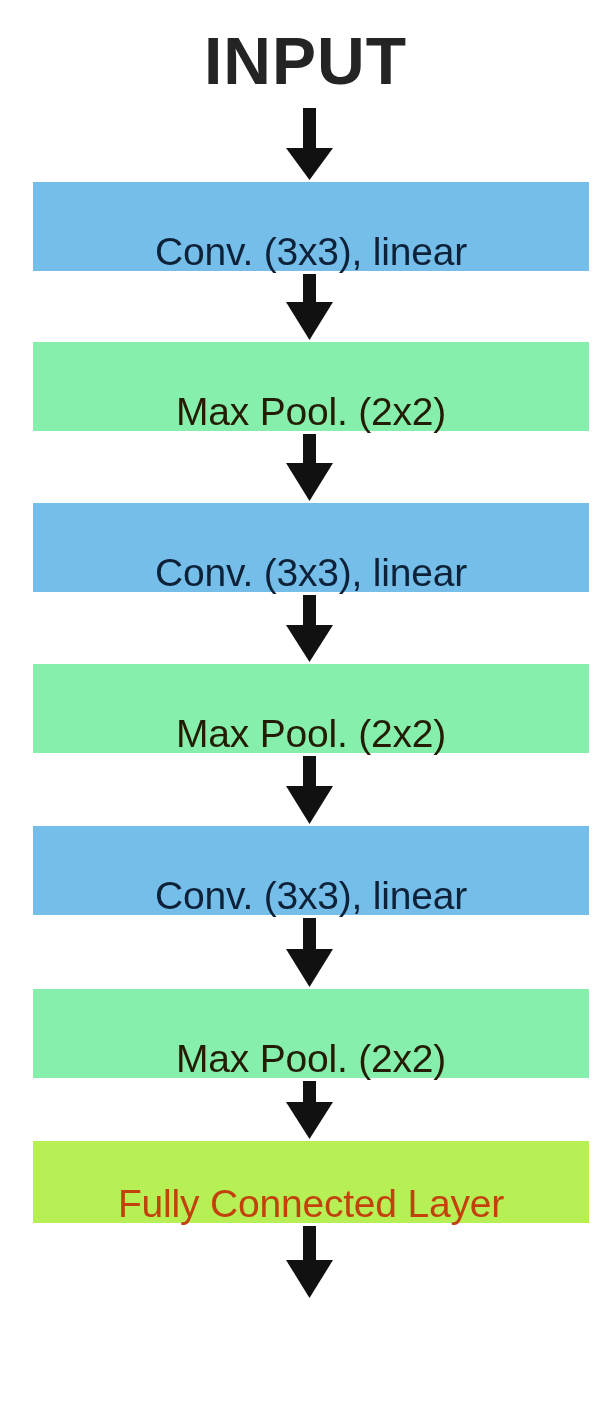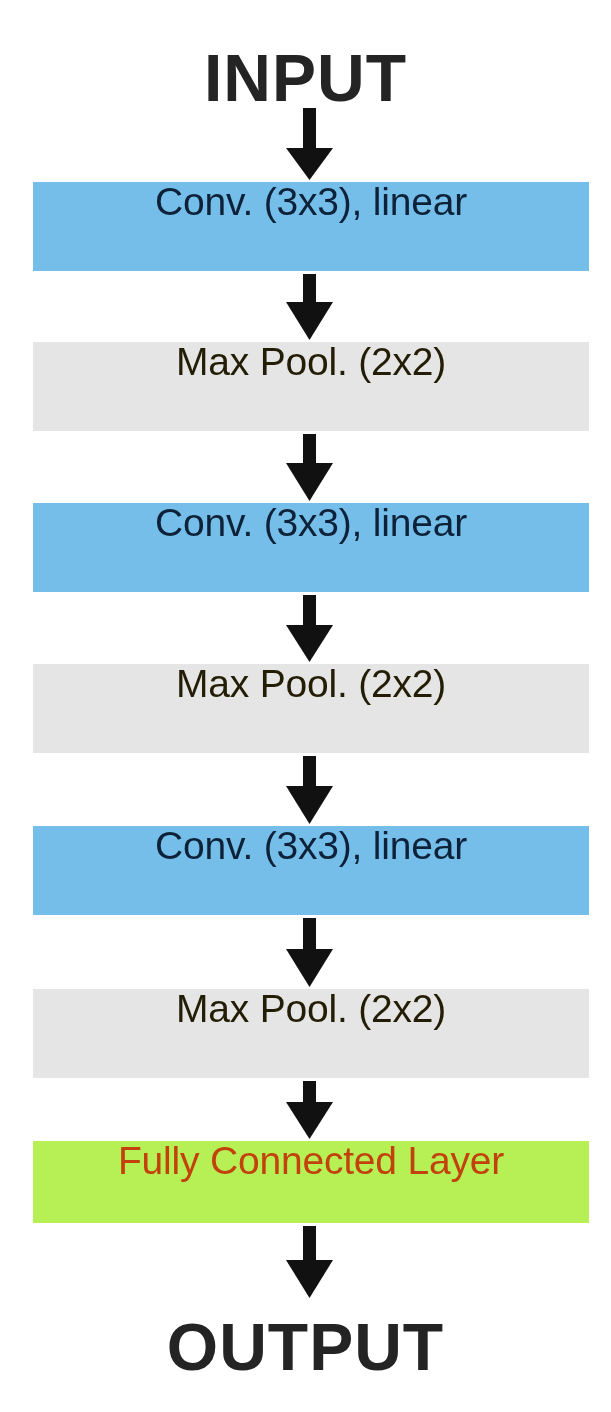--- a/index.html
+++ b/index.html
@@ -28,43 +28,43 @@
     width: 611px;
     text-align: center;
     font-weight: bold;
     font-size: 66px;
     line-height: 1;
     letter-spacing: 1px;
     color: #242424;
     font-family: "Liberation Sans", sans-serif;
     white-space: nowrap;
   }
-  #label-input  { top: 45px; }
+  #label-input  { top: 28px; }
   #label-output { top: 1314px; }
 
   
   .layer-box {
     position: absolute;
     left: 33px;
     width: 556px;
     display: flex;
-    align-items: flex-start;
+    align-items: flex-end;
     justify-content: center;
     box-sizing: border-box;
   }
   .layer-label {
     font-size: 39px;
     line-height: 1;
     font-family: "Liberation Sans", sans-serif;
     white-space: nowrap;
     letter-spacing: -0.2px;
   }
   .box-conv  { background: #74bee9; }
   .box-conv  .layer-label { color: #0d2138; }
-  .box-pool  { background: #e5e5e5; }
+  .box-pool  { background: #86efac; }
   .box-pool  .layer-label { color: #241d05; }
   .box-fc    { background: #b6f055; }
   .box-fc    .layer-label { color: #c2410c; }
 
   
   .arrow {
     position: absolute;
     left: 0;
     width: 611px;
     height: 100%;
@@ -147,15 +147,14 @@
   </div>
 
   <div class="layer-box box-pool" style="top:989px;height:89px;">
     <span class="layer-label">Max Pool. (2x2)</span>
   </div>
 
   <div class="layer-box box-fc" style="top:1141px;height:82px;">
     <span class="layer-label">Fully Connected Layer</span>
   </div>
 
-  <div id="label-output" class="endpoint-label">OUTPUT</div>
 
 </div>
 
 </body></html>

